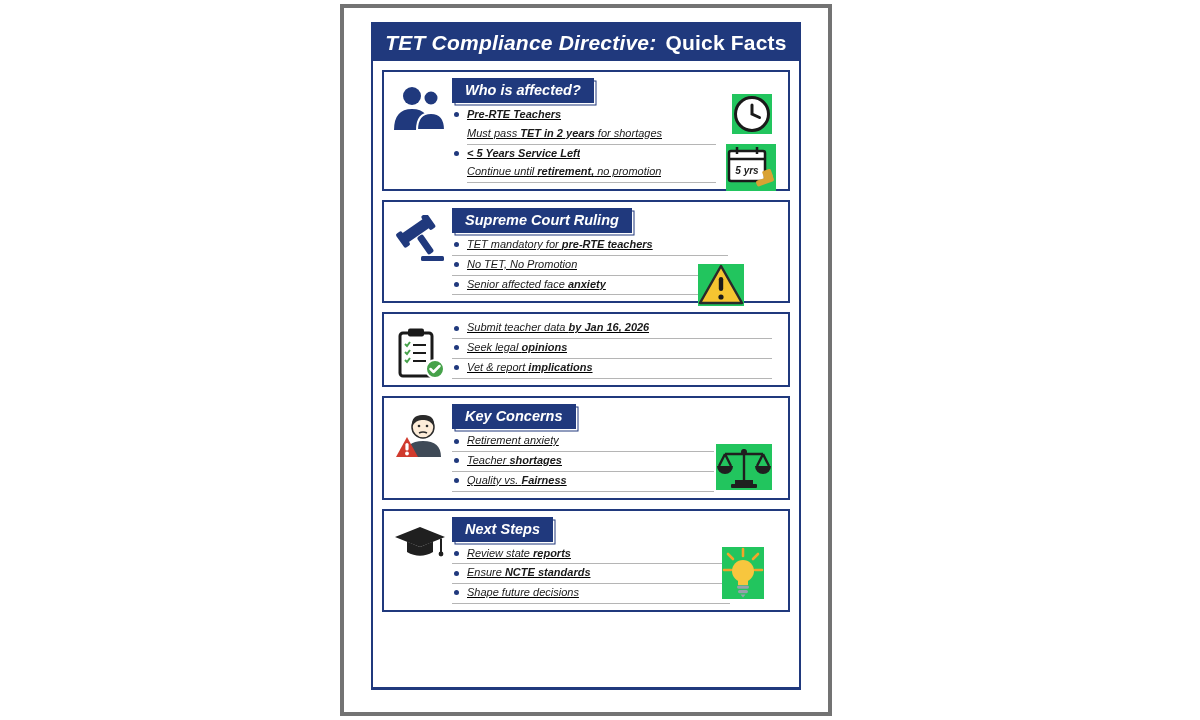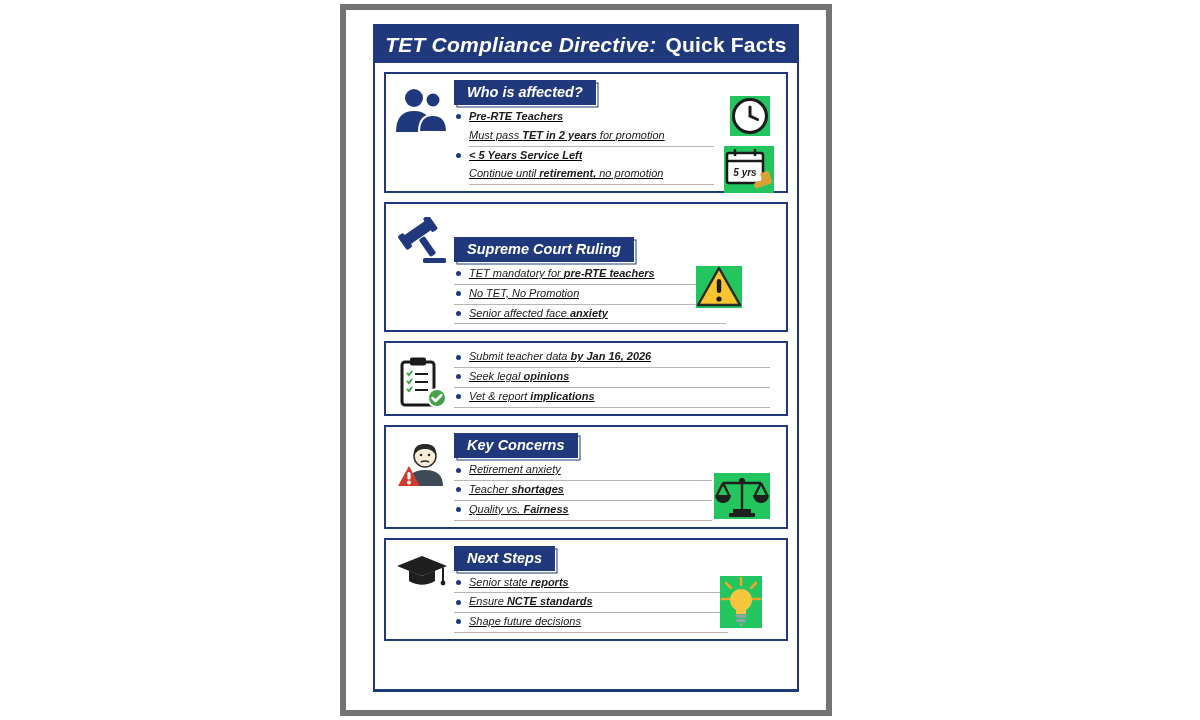--- a/index.html
+++ b/index.html
@@ -1,19 +1,19 @@
 <!DOCTYPE html>
 <html style="--navy: #20397d; --rule-gray: #b5b5b5; --ink: #1a1a1a; --warning-yellow: #f6c531; --check-green: #46a24a; --alert-red: #d03a2d; --bulb-yellow: #f7c63e; --gold: #d9a233;"><head>
 <meta charset="utf-8">
 <style>
   * { margin:0; padding:0; box-sizing:border-box; }
   html,body { width:1200px; height:720px; background:#ffffff; font-family:"Liberation Sans", sans-serif; }
   .stage { position:relative; width:1200px; height:720px; background:#fff; overflow:hidden; }
   .card { position:absolute; left:340px; top:4px; width:492px; height:712px; background:#fff;
-          border:6px solid #737373; padding:14px 27px 0 27px; }
+          border:4px solid #737373; padding:14px 27px 0 27px; }
   .frame { border:2px solid var(--navy,#20397d); border-bottom-width:3px; height:668px; overflow:hidden; background:#fff; }
   .titlebar { height:37px; background:var(--navy,#20397d); color:#fff; display:flex; align-items:center;
               justify-content:center; font-size:21px; font-weight:bold; letter-spacing:.2px; }
   .titlebar .t1 { font-style:italic; margin-right:9px; }
   .sections { padding:9px; display:flex; flex-direction:column; gap:9px; }
   .box { border:2px solid var(--navy,#20397d); background:#fff; position:relative; display:flex; padding:5px 8px 6px 4px;text-decoration:underline; }
   .icon-col { flex:0 0 64px; display:flex; justify-content:center; align-items:flex-start; padding-top:8px; }
   .content { flex:1; min-width:0; }
   .badge { display:inline-block; background:var(--navy,#20397d); color:#fff; font-style:italic; font-weight:bold;
            font-size:14.5px; padding:4px 13px 5px 13px; margin:1px 0 3px 0;
@@ -57,21 +57,21 @@
               </svg>
             </div>
           </div>
           <div class="content" style="padding-right:64px;">
             <div class="badge">Who is affected?</div>
             <div class="row no-rule">
               <span class="dot"></span>
               <span class="txt strong">Pre-RTE Teachers</span>
             </div>
             <div class="row sub">
-              <span class="txt"><span>Must pass </span><b>TET in 2 years</b><span> for promotion</span></span>
+              <span class="txt"><span>Must pass </span><b>TET in 2 years</b><span> for shortages</span></span>
             </div>
             <div class="row no-rule">
               <span class="dot"></span>
               <span class="txt strong">&lt; 5 Years Service Left</span>
             </div>
             <div class="row sub">
               <span class="txt"><span>Continue until </span><b>retirement,</b><span> no promotion</span></span>
             </div>
           </div>
           <div class="side-icon" style="top:22px; right:16px;">
@@ -102,21 +102,21 @@
                 <g class="fn" transform="rotate(-35 22 16)">
                   <rect x="7" y="10" width="30" height="11" rx="2"></rect>
                   <rect x="3" y="7" width="7" height="17" rx="2"></rect>
                   <rect x="34" y="7" width="7" height="17" rx="2"></rect>
                   <rect x="18.5" y="22" width="7" height="21" rx="2"></rect>
                 </g>
                 <rect class="fn" x="27" y="41" width="23" height="5" rx="1.5"></rect>
               </svg>
             </div>
           </div>
-          <div class="content" style="padding-right:52px;margin-top:27px;">
+          <div class="content" style="padding-right:52px;">
             <div class="badge">Supreme Court Ruling</div>
             <div class="row">
               <span class="dot"></span>
               <span class="txt"><span>TET mandatory for </span><b>pre-RTE teachers</b><span></span></span>
             </div>
             <div class="row">
               <span class="dot"></span>
               <span class="txt"><span>No TET, No Promotion</span><b></b><span></span></span>
             </div>
             <div class="row">
@@ -228,21 +228,21 @@
                 <path d="M14 17.5 V28 q13 7.5 26 0 V17.5 L27 23 Z" fill="#1f1f1f"></path>
                 <line x1="48" y1="14.5" x2="48" y2="28" stroke="#1f1f1f" stroke-width="2"></line>
                 <circle cx="48" cy="30" r="2.4" fill="#1f1f1f"></circle>
               </svg>
             </div>
           </div>
           <div class="content" style="padding-right:50px;">
             <div class="badge">Next Steps</div>
             <div class="row">
               <span class="dot"></span>
-              <span class="txt"><span>Senior state </span><b>reports</b><span></span></span>
+              <span class="txt"><span>Review state </span><b>reports</b><span></span></span>
             </div>
             <div class="row">
               <span class="dot"></span>
               <span class="txt"><span>Ensure </span><b>NCTE standards</b><span></span></span>
             </div>
             <div class="row">
               <span class="dot"></span>
               <span class="txt"><span>Shape future decisions</span><b></b><span></span></span>
             </div>
           </div>

